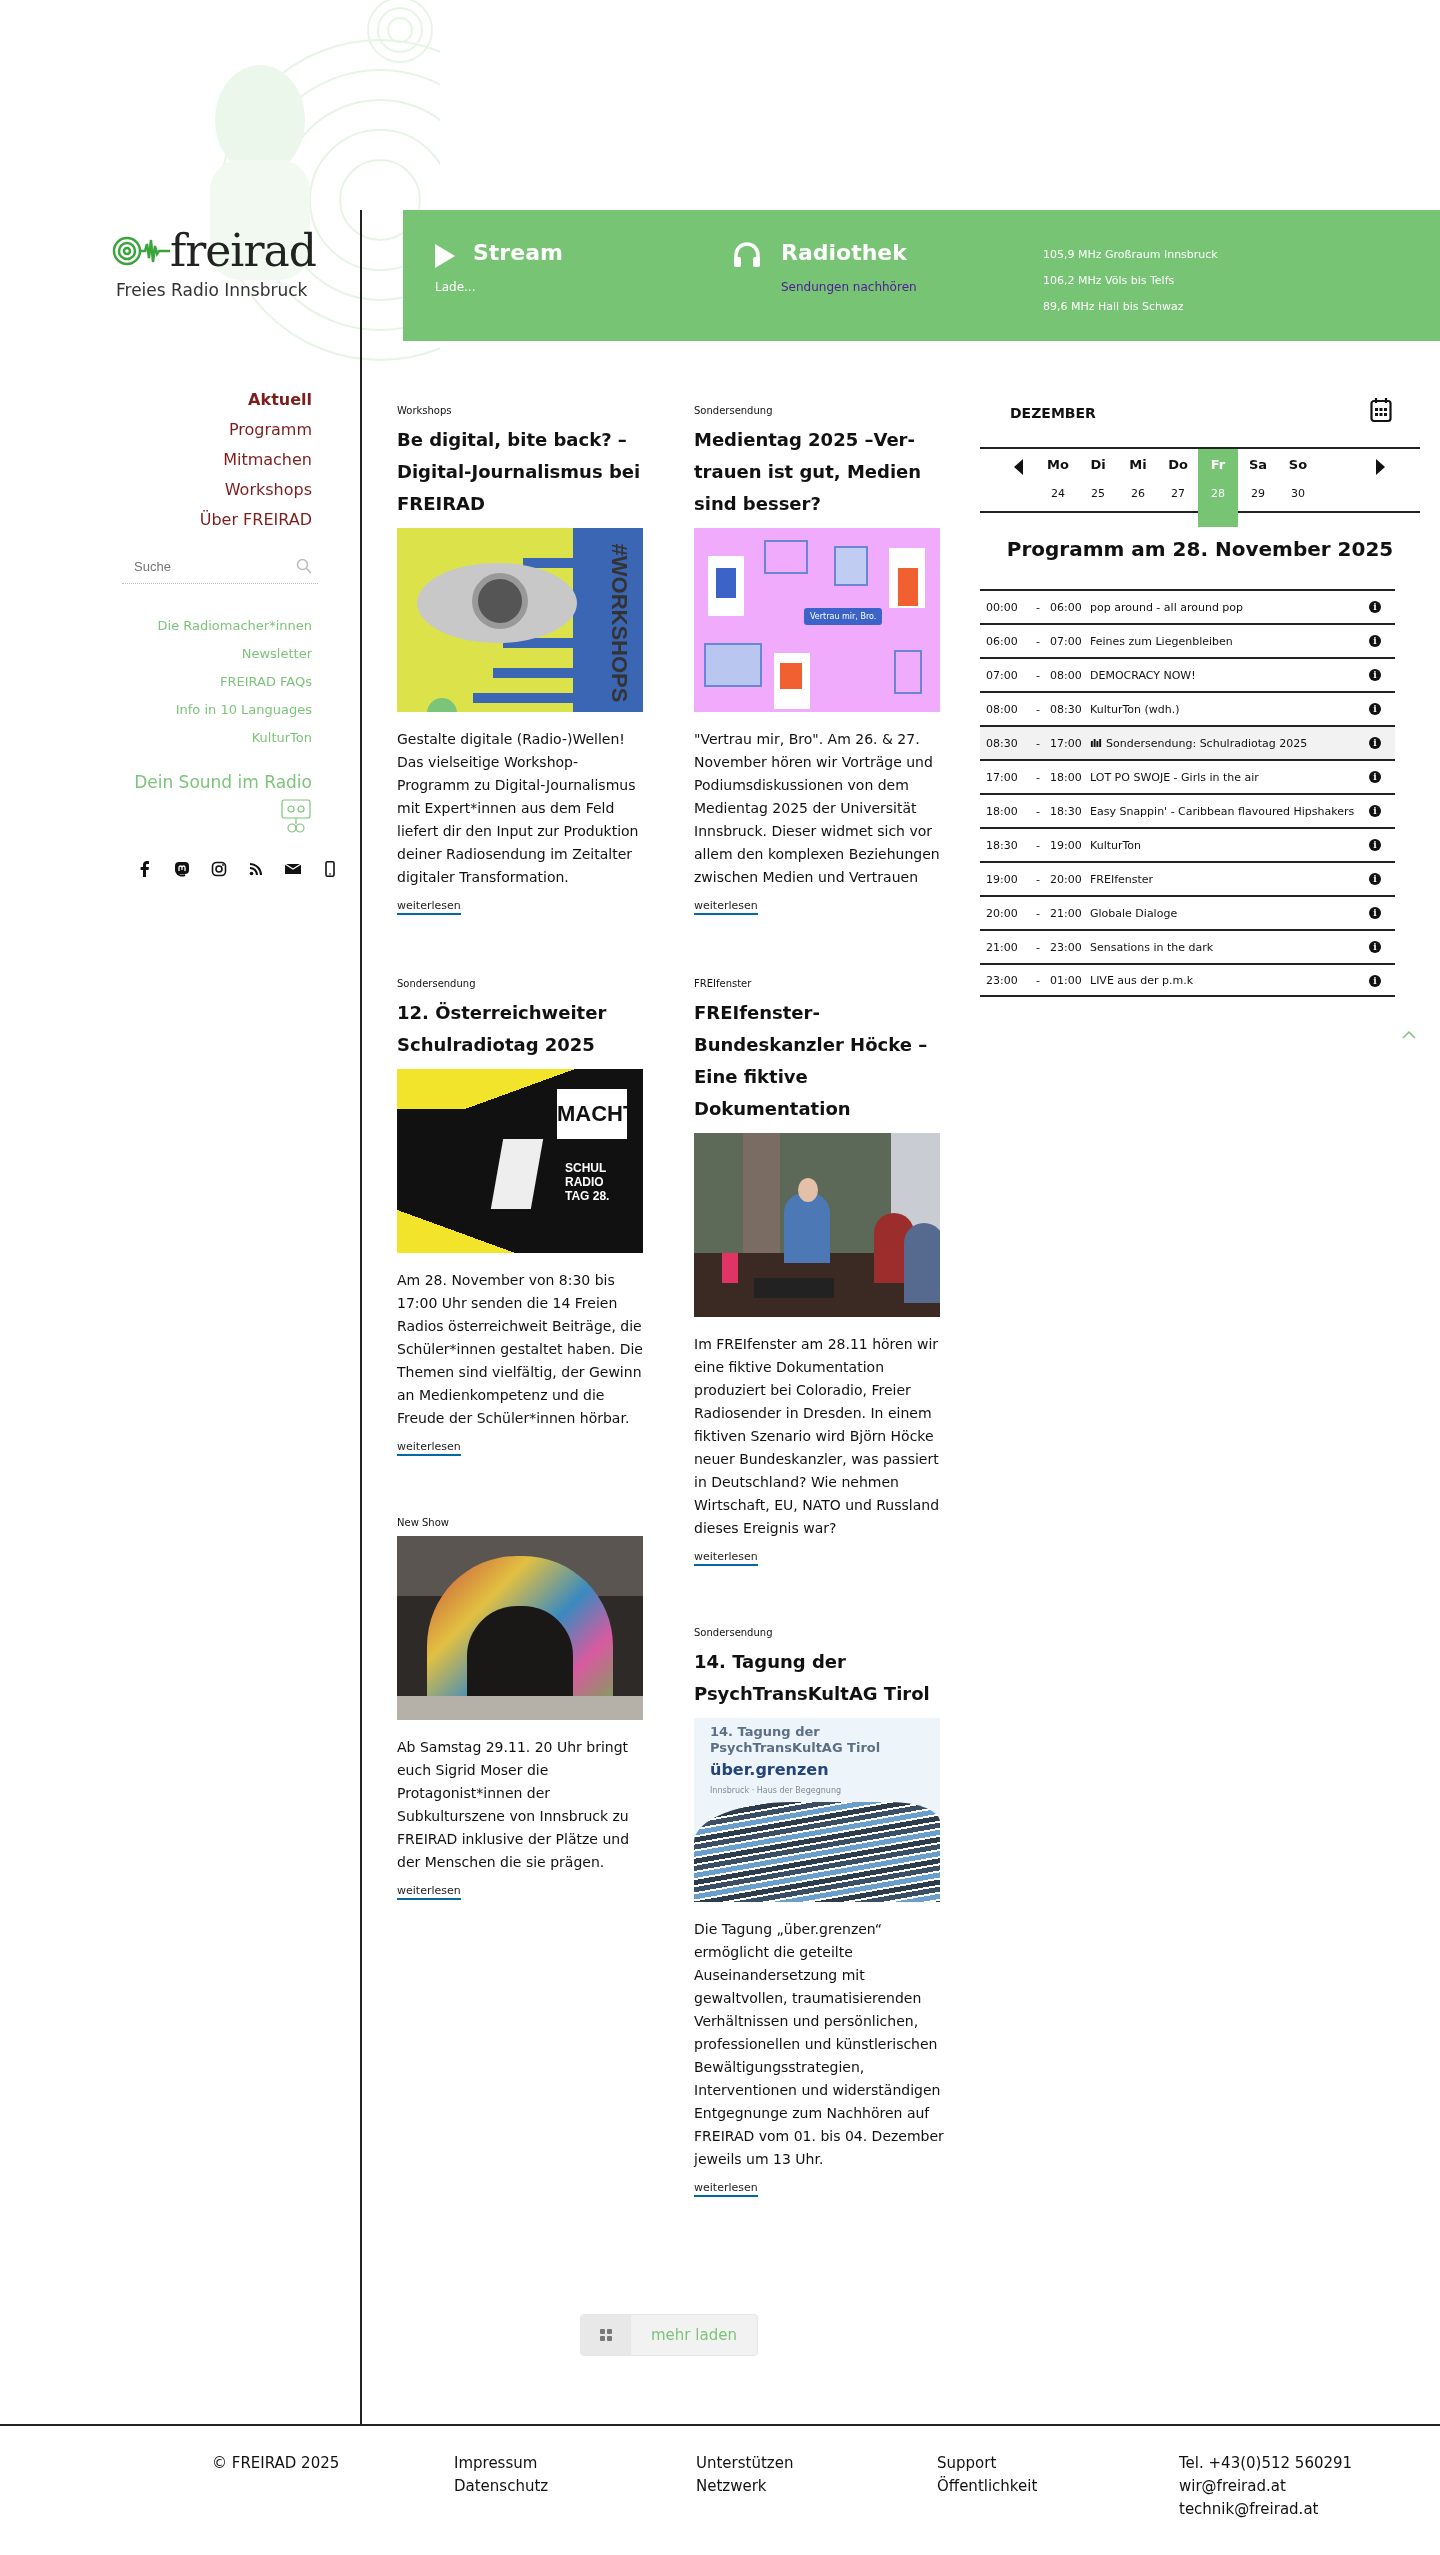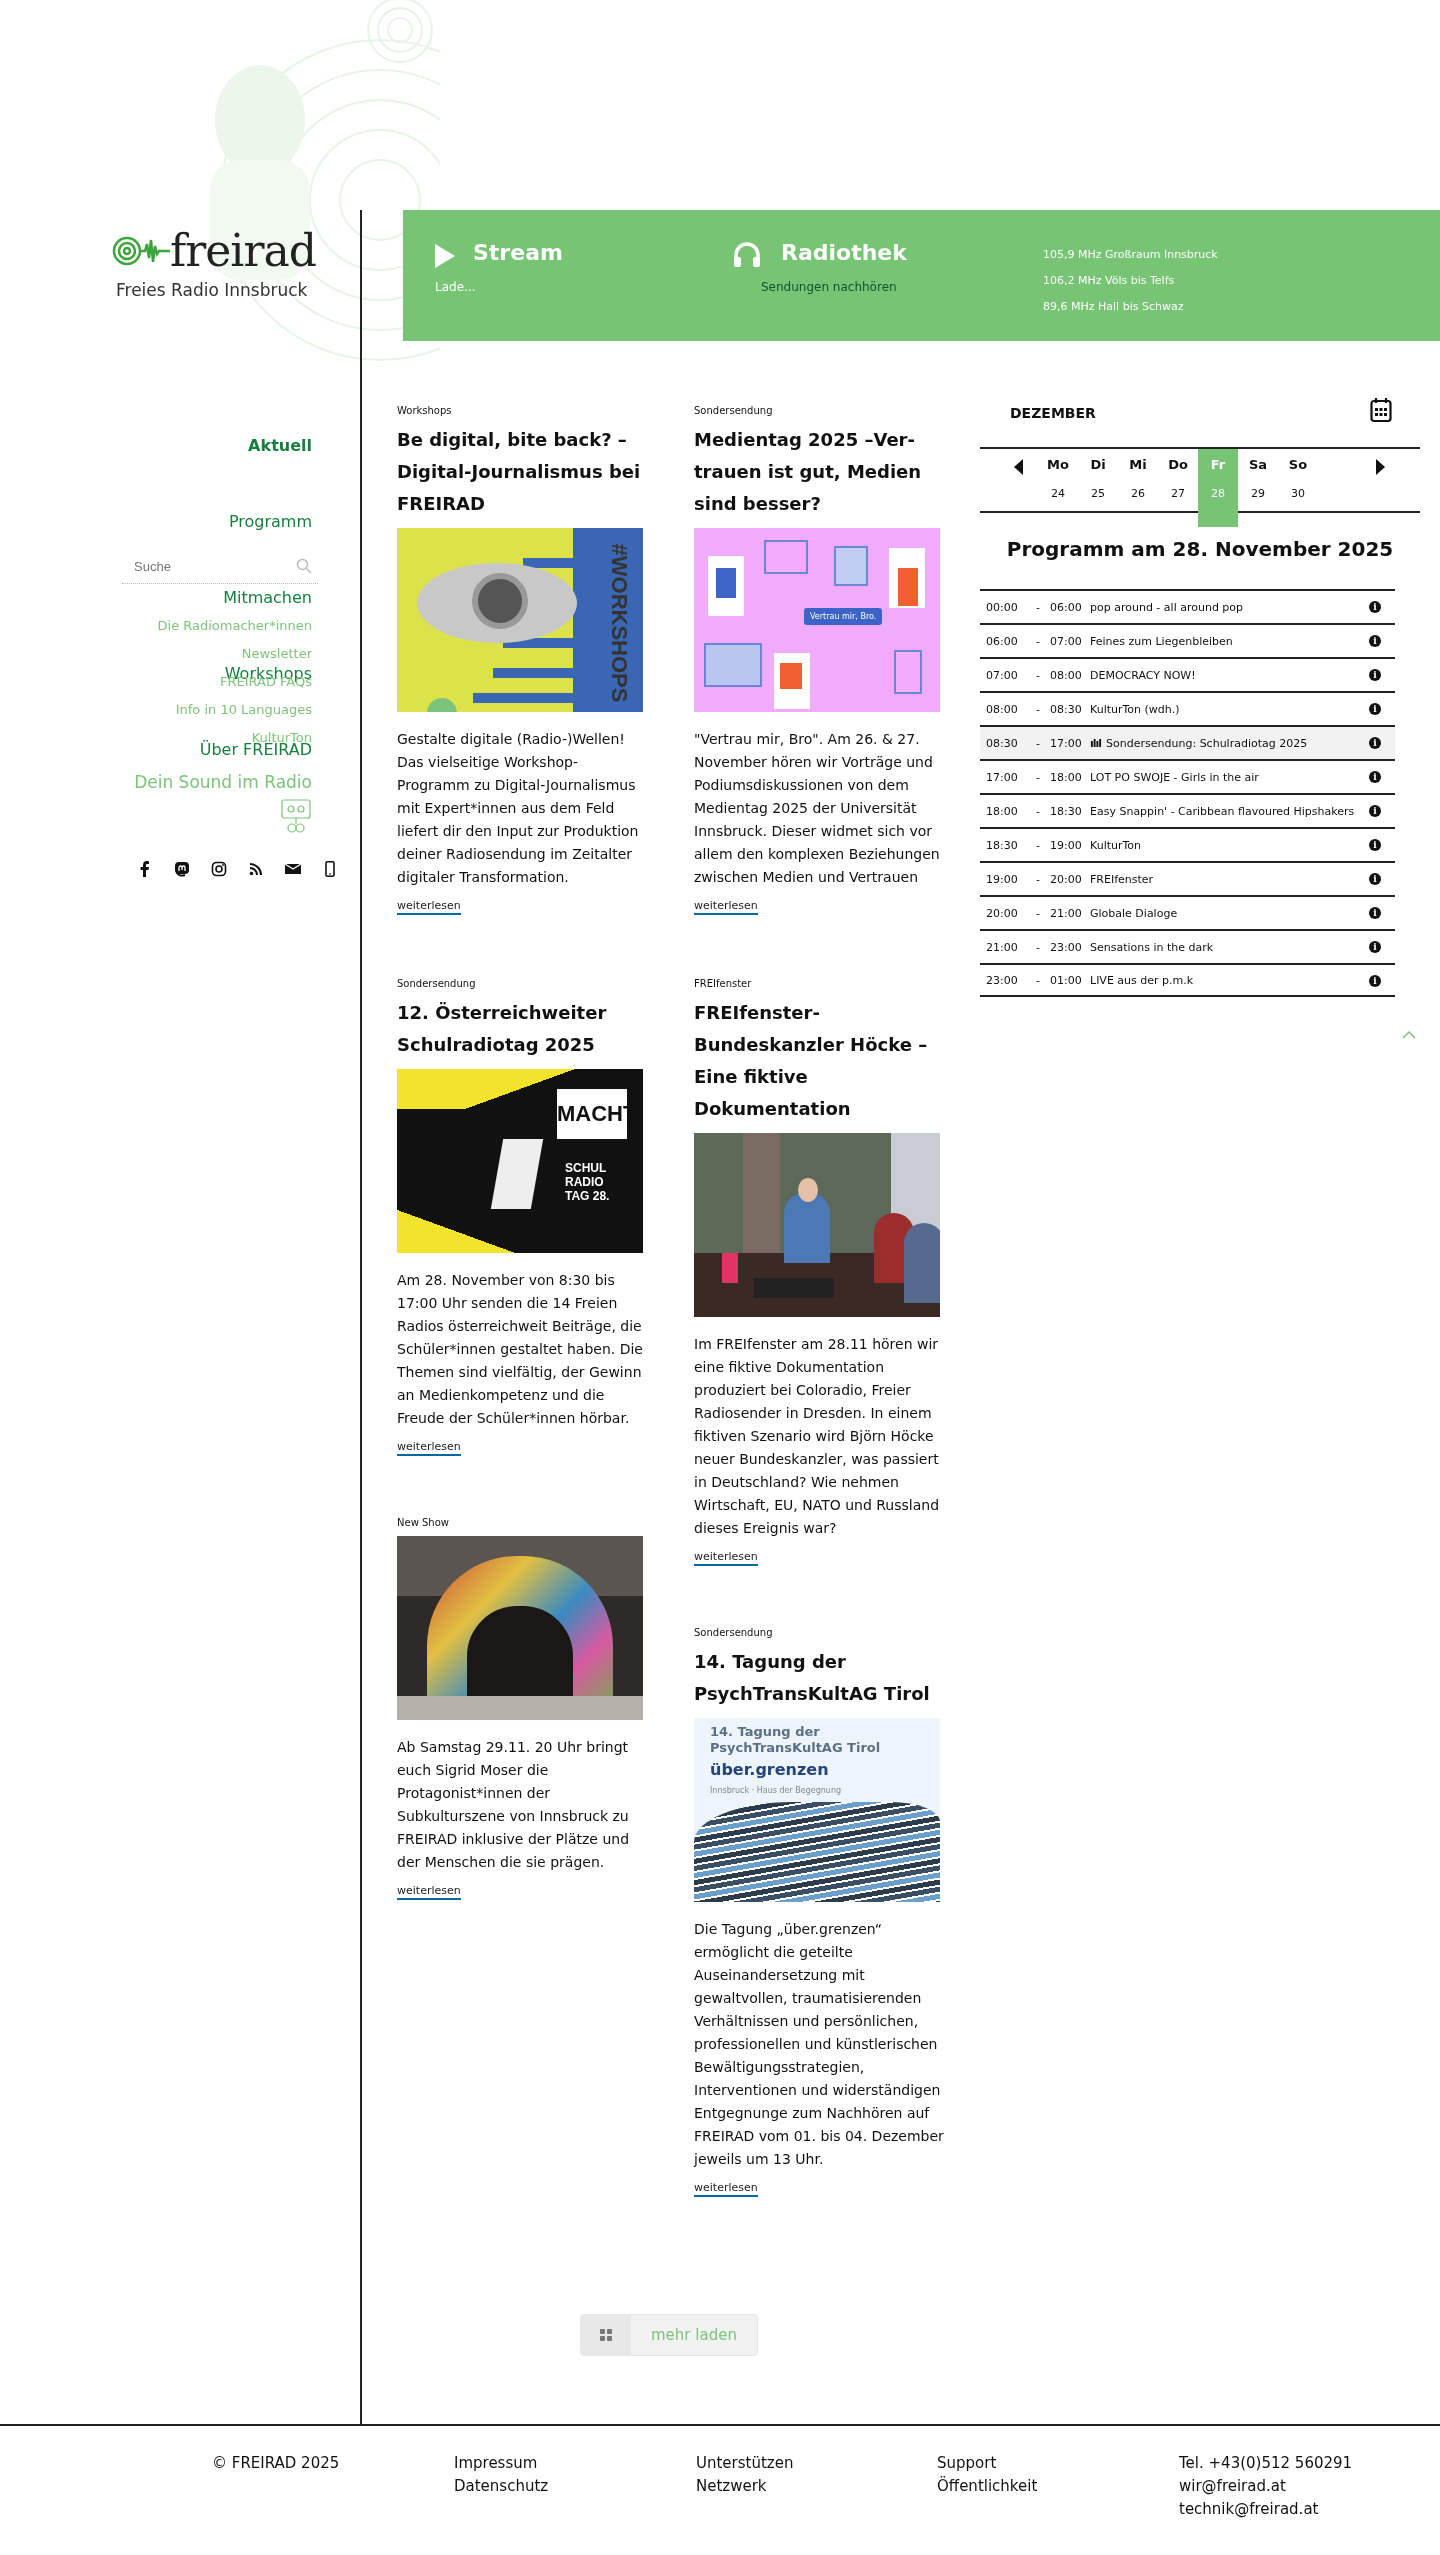--- a/index.html
+++ b/index.html
@@ -14,21 +14,21 @@
   .hline-footer { position: absolute; left: 0; top: 2424px; width: 1440px; height: 2px; background: #222; }
 
   
   .logo { position: absolute; left: 112px; top: 226px; width: 205px; height: 80px; }
   .logo-word { position: absolute; left: 58px; top: 0; font-family: "DejaVu Serif", serif; font-size: 44px; line-height: 50px; color: #222; letter-spacing: -1px; }
   .logo-sub { position: absolute; left: 4px; top: 54px; font-family: "DejaVu Sans", sans-serif; font-size: 17px; color: #333; white-space: nowrap; }
   .logo-swirl { position: absolute; left: 0; top: 8px; width: 60px; height: 34px; }
 
   
   .main-nav { position: absolute; right: 1128px; top: 385px; text-align: right; }
-  .main-nav a { display: block; font-size: 16px; line-height: 30px; color: #15803d; text-decoration: none; white-space: nowrap; margin-top: 46px; }
+  .main-nav a { display: block; font-size: 16px; line-height: 30px; color: #7f1d1d; text-decoration: none; white-space: nowrap; }
   .main-nav a.active { font-weight: bold; }
 
   .search { position: absolute; left: 122px; top: 552px; width: 196px; height: 32px; border-bottom: 1px dotted #bbb; }
   .search input { border: none; outline: none; width: 160px; height: 28px; font-size: 13px; color: #888; background: transparent; padding-left: 12px; font-family: "Liberation Sans", sans-serif; }
   .search .search-icon { position: absolute; right: 6px; top: 6px; width: 16px; height: 16px; }
 
   .sub-nav { position: absolute; right: 1128px; top: 612px; text-align: right; }
   .sub-nav a { display: block; font-size: 13px; line-height: 28px; color: #7cc47a; text-decoration: none; white-space: nowrap; }
 
   .sound { position: absolute; right: 1128px; top: 772px; text-align: right; }
@@ -40,21 +40,21 @@
 
   
   .topbar { position: absolute; left: 403px; top: 210px; width: 1037px; height: 131px; background: #78c475; }
   .tb-stream { position: absolute; left: 28px; top: 30px; }
   .tb-stream .title, .tb-radio .title { font-size: 22px; font-weight: bold; color: #fff; margin-left: 42px; line-height: 26px; white-space: nowrap; }
   .tb-stream .play-icon { position: absolute; left: 4px; top: 4px; }
   .tb-stream .sub { font-size: 12px; color: #fff; margin-top: 14px; margin-left: 4px; }
   .tb-radio { position: absolute; left: 330px; top: 30px; }
   .tb-radio .hp-icon { position: absolute; left: 0; top: 2px; }
   .tb-radio .title { margin-left: 48px; }
-  .tb-radio .sub { font-size: 12px; color: #14532d; margin-top: 14px; margin-left: 28px; }
+  .tb-radio .sub { font-size: 12px; color: #4c1d95; margin-top: 14px; margin-left: 48px; }
   .tb-freq { position: absolute; left: 640px; top: 32px; }
   .tb-freq div { font-size: 11px; color: #fff; line-height: 26px; white-space: nowrap; }
 
   
   .article { position: absolute; width: 250px; }
   .article .cat { font-size: 10px; color: #111; line-height: 14px; margin-bottom: 6px; white-space: nowrap; }
   .article .title { font-size: 18px; font-weight: bold; line-height: 32px; color: #111; margin-bottom: 8px; }
   .article .img { width: 246px; height: 184px; position: relative; overflow: hidden; }
   .article .text { font-size: 14px; line-height: 23px; color: #111; margin-top: 16px; }
   .article .more { display: inline-block; font-size: 11px; color: #222; margin-top: 10px; text-decoration: none; border-bottom: 2px solid #0369a1; line-height: 14px; }

